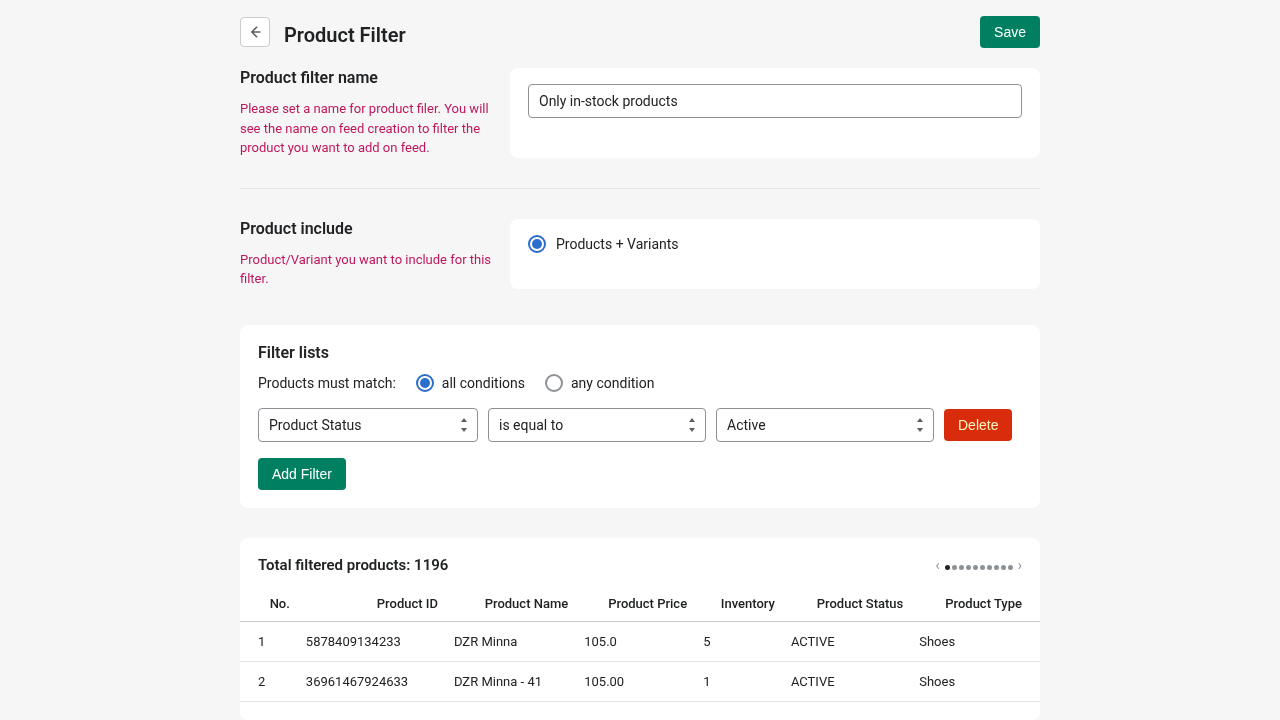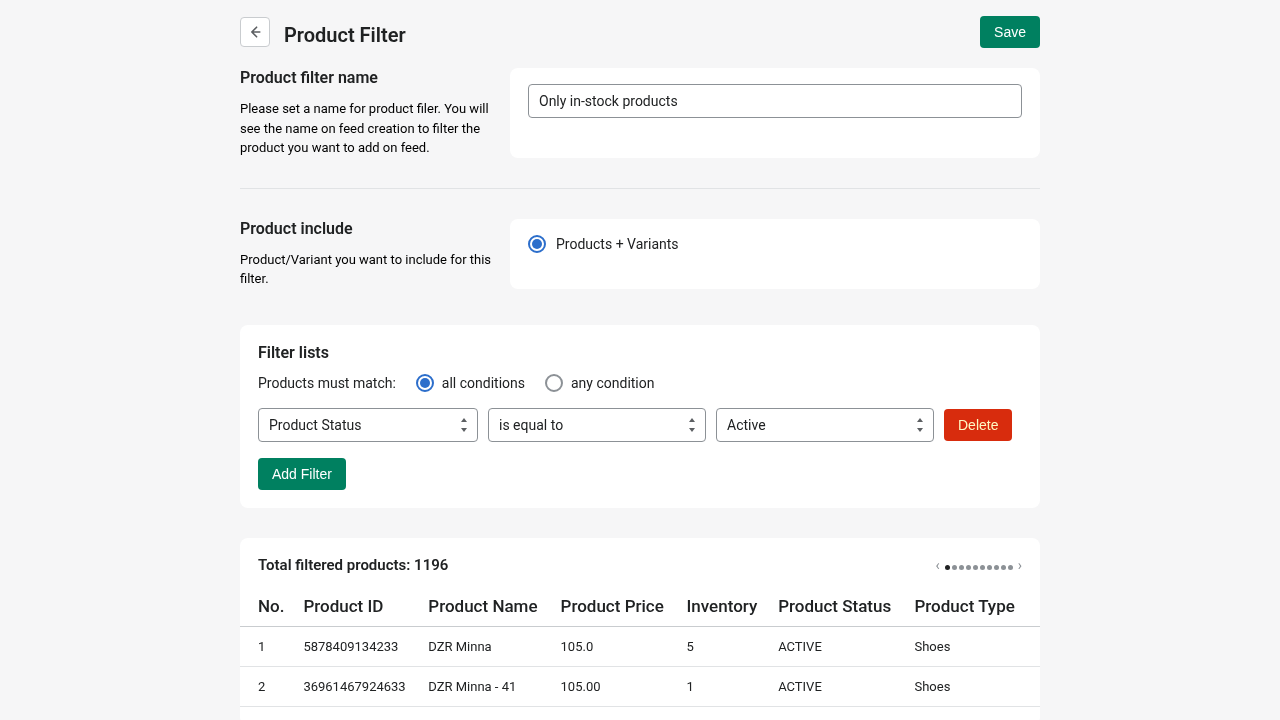--- a/index.html
+++ b/index.html
@@ -9,21 +9,21 @@
 .header-left{display:flex;align-items:flex-end;gap:14px}
 .back-btn{width:30px;height:30px;border:1px solid #c9cccf;border-radius:4px;background:#fff;display:flex;align-items:center;justify-content:center;cursor:pointer}
 .back-btn svg{width:16px;height:16px}
 .page-title{font-size:20px;font-weight:600}
 .btn{border:none;border-radius:4px;padding:8px 14px;font-size:14px;cursor:pointer;font-weight:500}
 .btn-primary{background:#008060;color:#fff}
 .btn-danger{background:#d82c0d;color:#fef9c3}
 .section{display:flex;gap:10px;margin-bottom:16px}
 .section-left{flex:0 0 260px}
 .section-title{font-size:16px;font-weight:600;margin-bottom:12px}
-.section-desc{font-size:13px;color:#000000;line-height:1.5}
+.section-desc{font-size:13px;color:#be185d;line-height:1.5}
 .card{background:#fff;border-radius:8px;padding:16px 18px;flex:1}
 .card-full{background:#fff;border-radius:8px;padding:18px}
 .input{width:100%;border:1px solid #8c9196;border-radius:4px;padding:8px 10px;font-size:14px;font-family:inherit;color:#202223}
 .divider{border:none;border-top:1px solid #e1e3e5;margin:30px 0}
 .radio-group{display:flex;flex-direction:column;gap:10px}
 .radio-item{display:flex;align-items:center;gap:10px;cursor:pointer}
 .radio{width:18px;height:18px;border:2px solid #8c9196;border-radius:50%;position:relative;flex-shrink:0}
 .radio.checked{border-color:#2c6ecb}
 .radio.checked::after{content:"";position:absolute;width:10px;height:10px;background:#2c6ecb;border-radius:50%;top:2px;left:2px}
 .filter-row{display:flex;align-items:center;gap:20px;margin-bottom:16px}
@@ -34,21 +34,21 @@
 .select.s2{flex:0 0 218px}
 .select.s3{flex:0 0 218px}
 .select-arrows{position:absolute;right:8px;top:50%;transform:translateY(-50%);width:10px;height:14px}
 .select-arrows::before,.select-arrows::after{content:"";position:absolute;left:2px;border-left:3px solid transparent;border-right:3px solid transparent}
 .select-arrows::before{top:0;border-bottom:4px solid #5c5f62}
 .select-arrows::after{bottom:0;border-top:4px solid #5c5f62}
 .table-head{display:flex;justify-content:space-between;margin-bottom:12px}
 .total-text{font-size:15px;font-weight:600}
 .table-wrapper{margin-left:-18px;margin-right:-18px}
 table{width:100%;border-collapse:collapse}
-th{text-align:left;padding:10px 8px;font-size:17px;font-weight:500;border-bottom:1px solid #c9cccf}
+th{text-align:right;padding:10px 8px;font-size:13px;font-weight:500;border-bottom:1px solid #c9cccf}
 th:first-child,td:first-child{padding-left:18px}
 th:last-child,td:last-child{padding-right:18px}
 td{padding:12px 8px;font-size:13px;border-bottom:1px solid #e1e3e5}
 .pager{display:flex;align-items:center;gap:4px}
 .pager-arrow{color:#8c9196;cursor:pointer;font-size:14px}
 .pager-dot{width:5px;height:5px;border-radius:50%;background:#8c9196}
 .pager-dot.active{background:#202223}
 .mb12{margin-bottom:12px}
 </style>
 </head>

